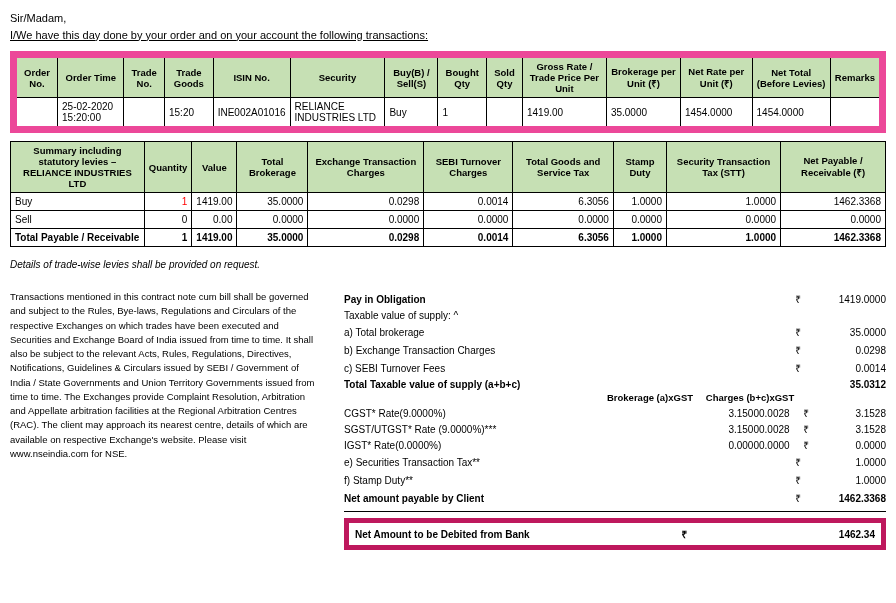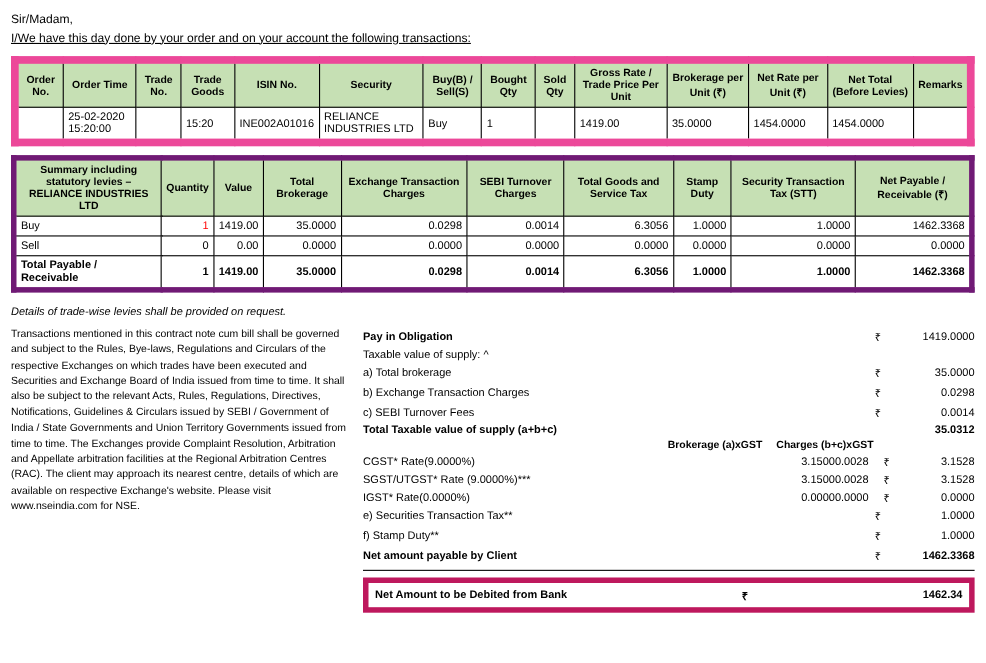--- a/index.html
+++ b/index.html
@@ -41,21 +41,21 @@
       padding: 3px 4px;
       text-align: left;
       vertical-align: middle;
       font-size: 10px;
     }
     .main-table td.left { text-align: left; }
     
     .summary-table {
       width: 100%;
       border-collapse: collapse;
-      border: 5px solid #701a75;
+      border: 1px solid #701a75;
       margin-bottom: 12px;
       font-size: 10px;
     }
     .summary-table th {
       background: #c6e0b4;
       border: 1px solid #000;
       padding: 3px 4px;
       text-align: center;
       vertical-align: middle;
       font-weight: bold;
@@ -68,22 +68,22 @@
       vertical-align: middle;
       font-size: 10px;
     }
     .summary-table td.left { text-align: left; }
     .summary-table .total-row td {
       font-weight: bold;
     }
     
     .bottom-section {
       display: flex;
-      gap: 10px;
-      margin-top: 8px;
+      gap: 24px;
+      margin-top: 20px;
     }
     .left-text {
       flex: 0 0 310px;
       font-size: 9.5px;
       line-height: 1.5;
     }
     .left-text p { margin-bottom: 4px; }
     .right-charges {
       flex: 1;
       font-size: 10px;

